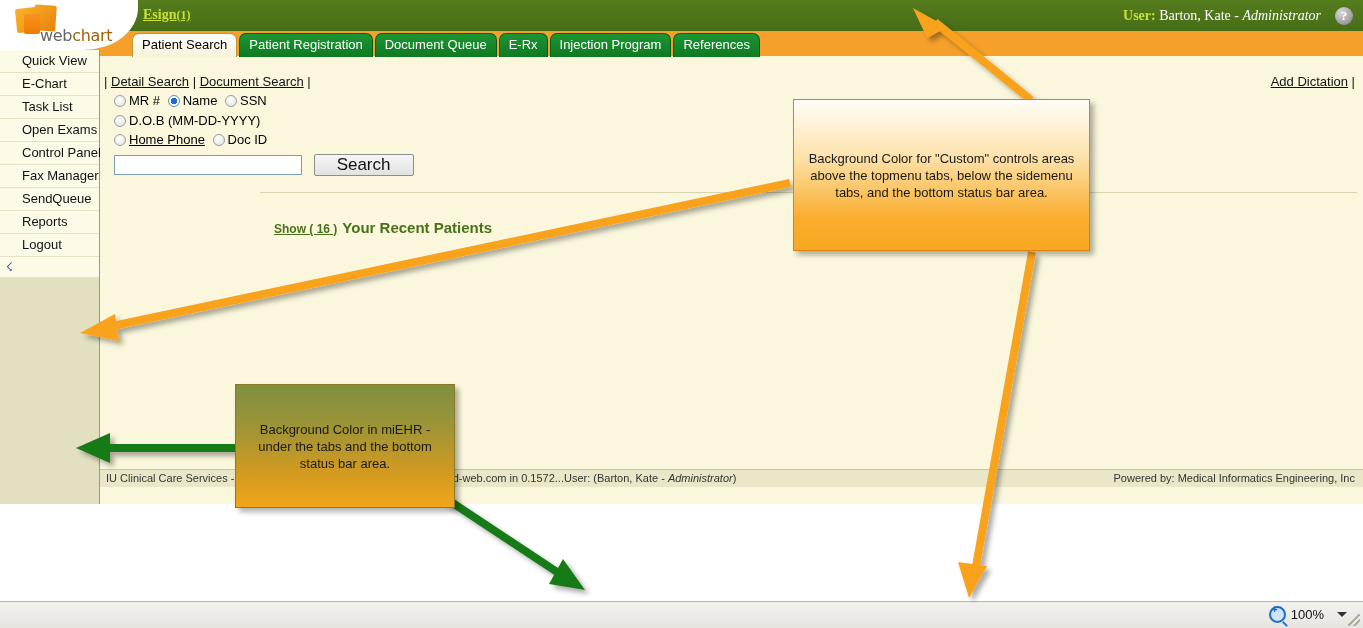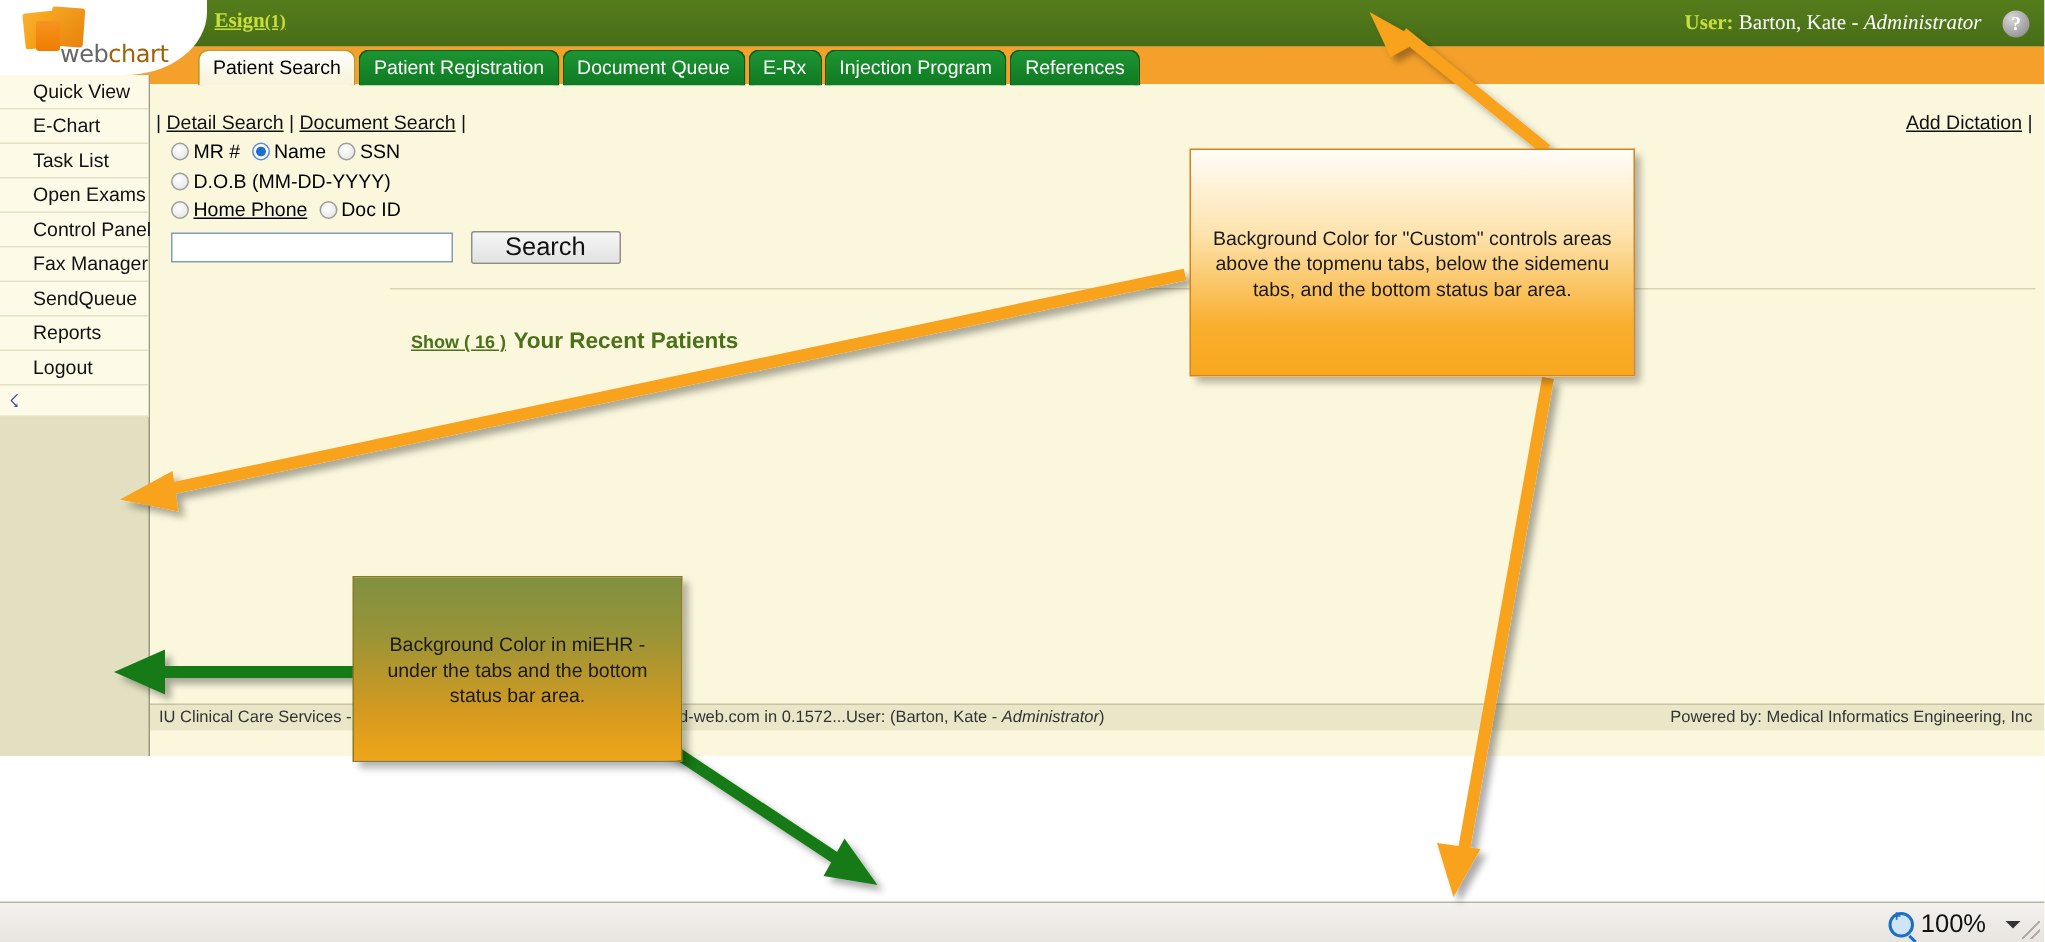--- a/index.html
+++ b/index.html
@@ -247,21 +247,21 @@
 
   
   .zoombar{
     position:absolute; left:0; bottom:0;
     width:1363px; height:26px;
     background: linear-gradient(to bottom,#f3f1ee 0%, #e8e5e0 100%);
     border-top:1px solid #b7b4ae;
   }
   .zoom-ctl{
     position:absolute; right:16px; top:4px;
-    font-size:17px; color:#111;
+    font-size:13px; color:#111;
     display:flex; align-items:center; gap:5px;
     cursor:pointer;
   }
   .zoom-glass{
     width:13px; height:13px; border-radius:50%;
     border:2px solid #1b6fc4; position:relative; display:inline-block;
     background:#cfe4f7;
   }
   .zoom-glass:after{
     content:""; position:absolute; right:-4px; bottom:-4px;

